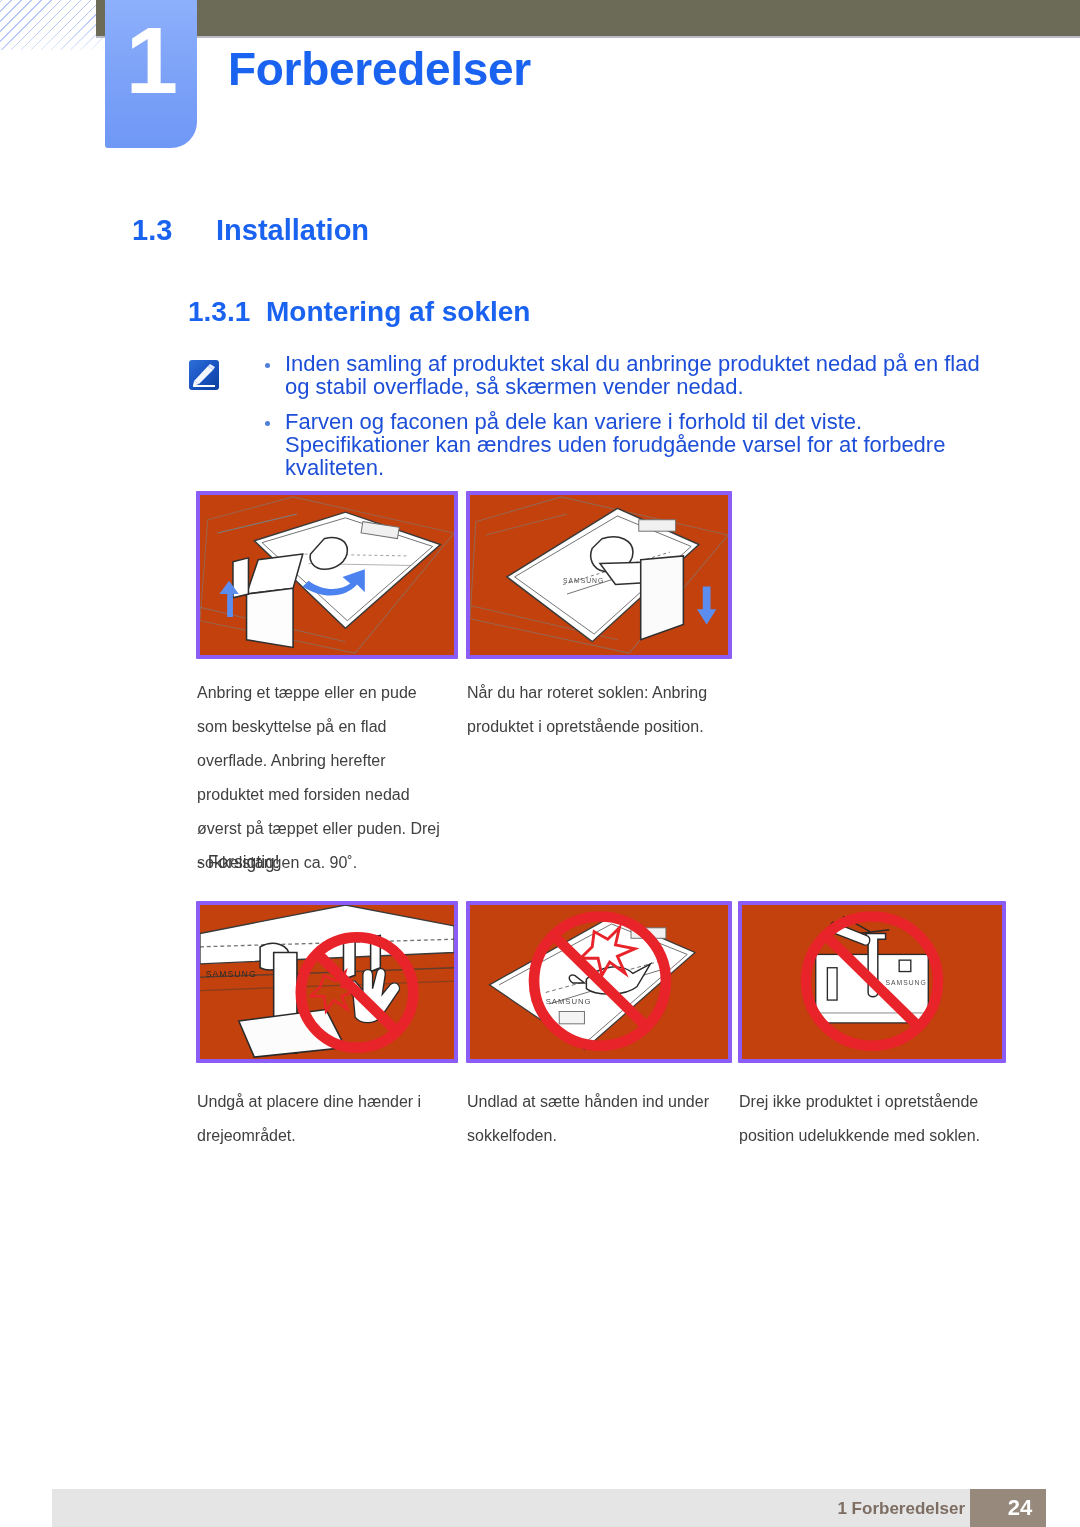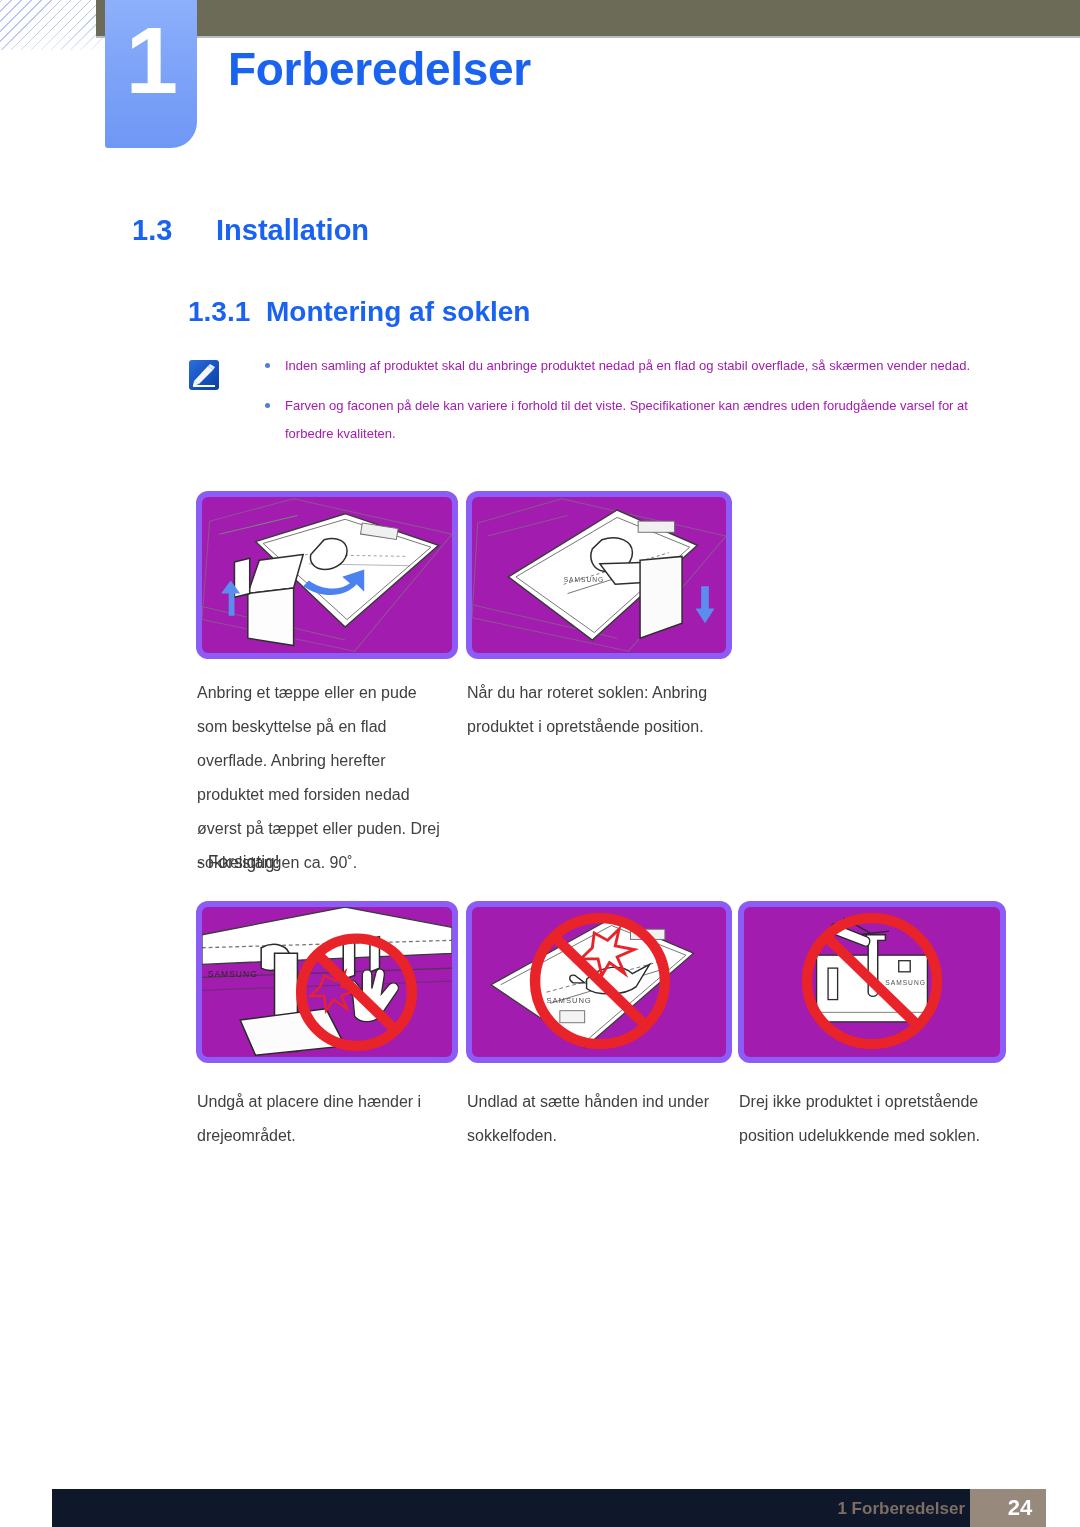--- a/index.html
+++ b/index.html
@@ -100,38 +100,38 @@
 
   .note-list {
     position: absolute;
     left: 243px; top: 352px;
     width: 748px;
   }
   .note-item {
     position: relative;
     margin-bottom: 12px;
     padding-left: 42px;
-    font-size: 13px;
-    line-height: 28px;
-    color: #a21caf;
+    font-size: 22px;
+    line-height: 23px;
+    color: #1d4ed8;
   }
   .note-item .bullet {
     position: absolute;
     left: 22px; top: 11px;
     width: 5px; height: 5px;
     border-radius: 50%;
     background: #4f7fd8;
   }
 
   
   .panel {
     position: absolute;
-    border: 6px solid #8b5cf6;
-    border-radius: 12px;
-    background: #a21caf;
+    border: 4px solid #8b5cf6;
+    border-radius: 1px;
+    background: #c2410c;
     box-sizing: border-box;
     overflow: hidden;
   }
   .panel svg { display:block; width:100%; height:100%; }
 
   .p1 { left: 196px; top: 491px; width: 262px; height: 168px; }
   .p2 { left: 466px; top: 491px; width: 266px; height: 168px; }
 
   .p3 { left: 196px; top: 901px; width: 262px; height: 162px; }
   .p4 { left: 466px; top: 901px; width: 266px; height: 162px; }
@@ -150,21 +150,21 @@
 
   .cap-c { left: 197px; top: 1085px; width: 255px; }
   .cap-d { left: 467px; top: 1085px; width: 258px; }
   .cap-e { left: 739px; top: 1085px; width: 250px; }
 
   
   .footer-bar {
     position: absolute;
     left: 52px; top: 1489px;
     width: 991px; height: 38px;
-    background: #0f172a;
+    background: #e5e5e5;
   }
   .footer-label {
     position: absolute;
     right: 78px; top: 10px;
     font-size: 17px;
     font-weight: bold;
     color: #7d6d62;
     white-space: nowrap;
   }
   .footer-pageno {

